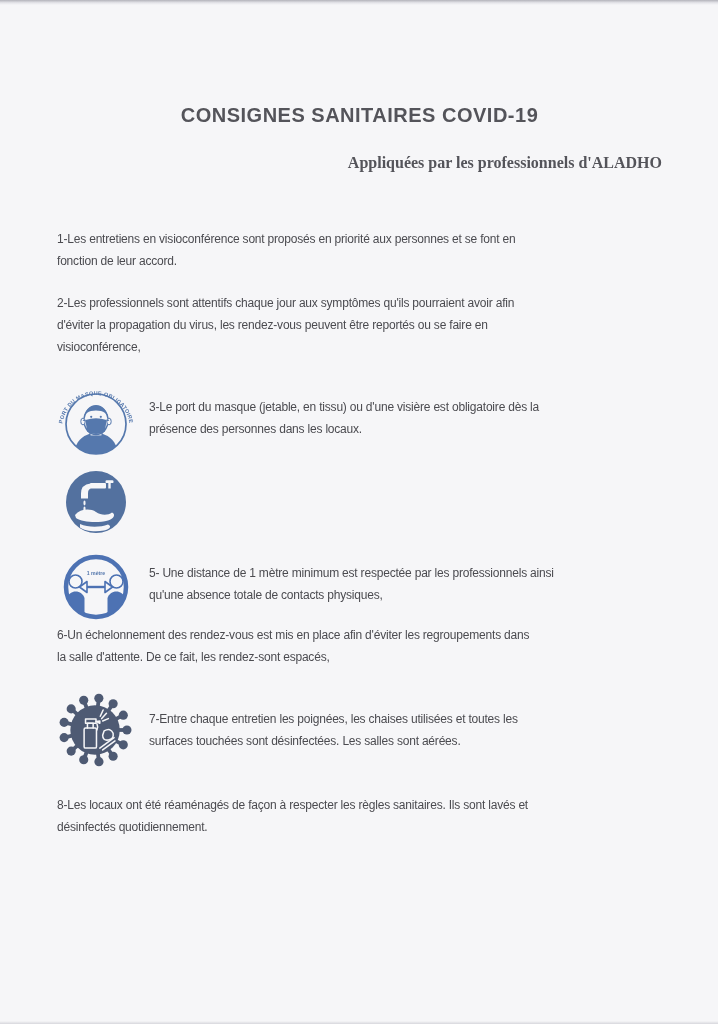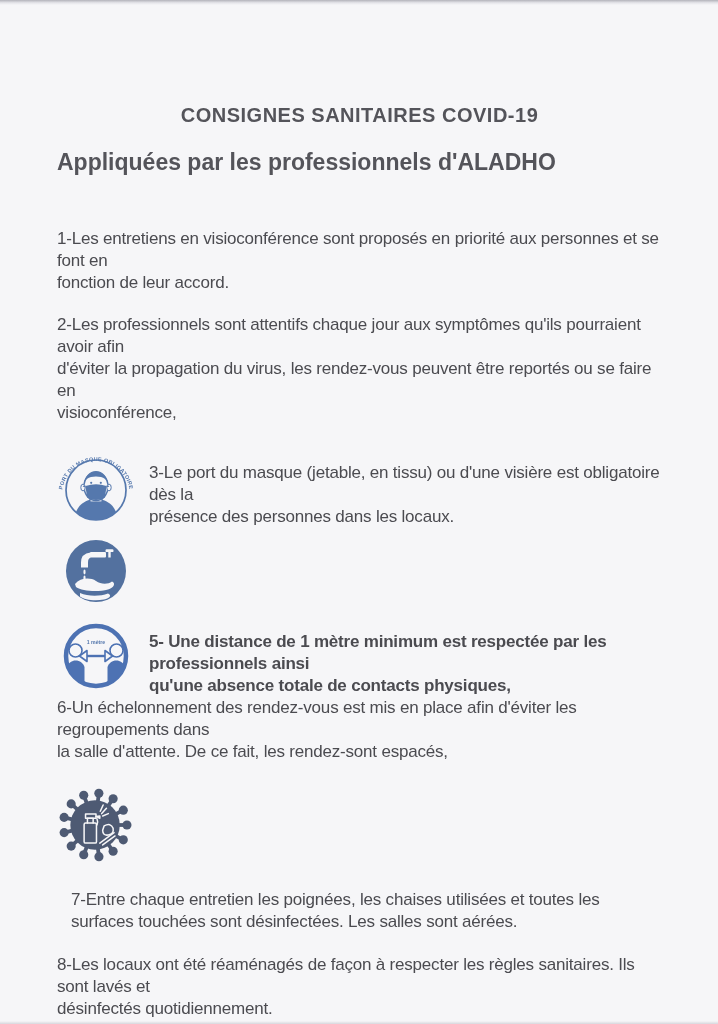--- a/index.html
+++ b/index.html
@@ -8,37 +8,37 @@
     background:#f6f6f8;color:#4b4b50;
     font-family:"Liberation Sans", sans-serif;
   }
   .scan-edge-top{position:absolute;top:0;left:0;right:0;height:5px;
     background:linear-gradient(180deg,#b3b3ba 0%,#e4e4e9 55%,rgba(246,246,248,0) 100%);}
   .scan-edge-bottom{position:absolute;bottom:0;left:0;right:0;height:3px;
     background:linear-gradient(0deg,#d7d7dc 0%,rgba(246,246,248,0) 100%);}
   .content{padding:98px 56px 0 57px;}
   .title{font-size:20px;font-weight:bold;letter-spacing:0.5px;text-align:center;
     color:#54545a;margin:0;line-height:34px;}
-  .subtitle{font-size:23px;font-weight:bold;text-align:left;color:#54545a;
-    margin:19px 0 0;line-height:23px;}
-  .para{font-size:17px;line-height:22px;letter-spacing:-0.2px;margin:0;
+  .subtitle{font-size:16px;font-weight:bold;text-align:right;color:#54545a;
+    margin:19px 0 0;line-height:23px;font-family:Liberation Serif, serif;}
+  .para{font-size:12px;line-height:22px;letter-spacing:-0.2px;margin:0;
     white-space:pre-line;}
   .mt-p1{margin-top:54px;}
   .mt-p2{margin-top:20px;}
   .mt-r3{margin-top:25px;}
   .mt-r4{margin-top:9px;}
   .mt-r5{margin-top:14px;}
   .mt-p6{}
-  .mt-r7{margin-top:19px;flex-direction:column;}
+  .mt-r7{margin-top:19px;}
   .mt-p8{margin-top:21px;}
   .icon-row{display:flex;align-items:flex-start;}
   .icon-cell{width:78px;flex:0 0 78px;display:flex;justify-content:center;}
   .row-text{flex:1;padding-left:14px;}
   .pt13{padding-top:13px;}
-  .pt12{padding-top:12px;font-weight:bold;}
+  .pt12{padding-top:12px;}
   .pt21{padding-top:21px;}
 </style>
 </head>
 <body>
 
 <div class="scan-edge-top"></div>
 
 <div class="content">
 
   <h1 class="title">CONSIGNES SANITAIRES COVID-19</h1>

